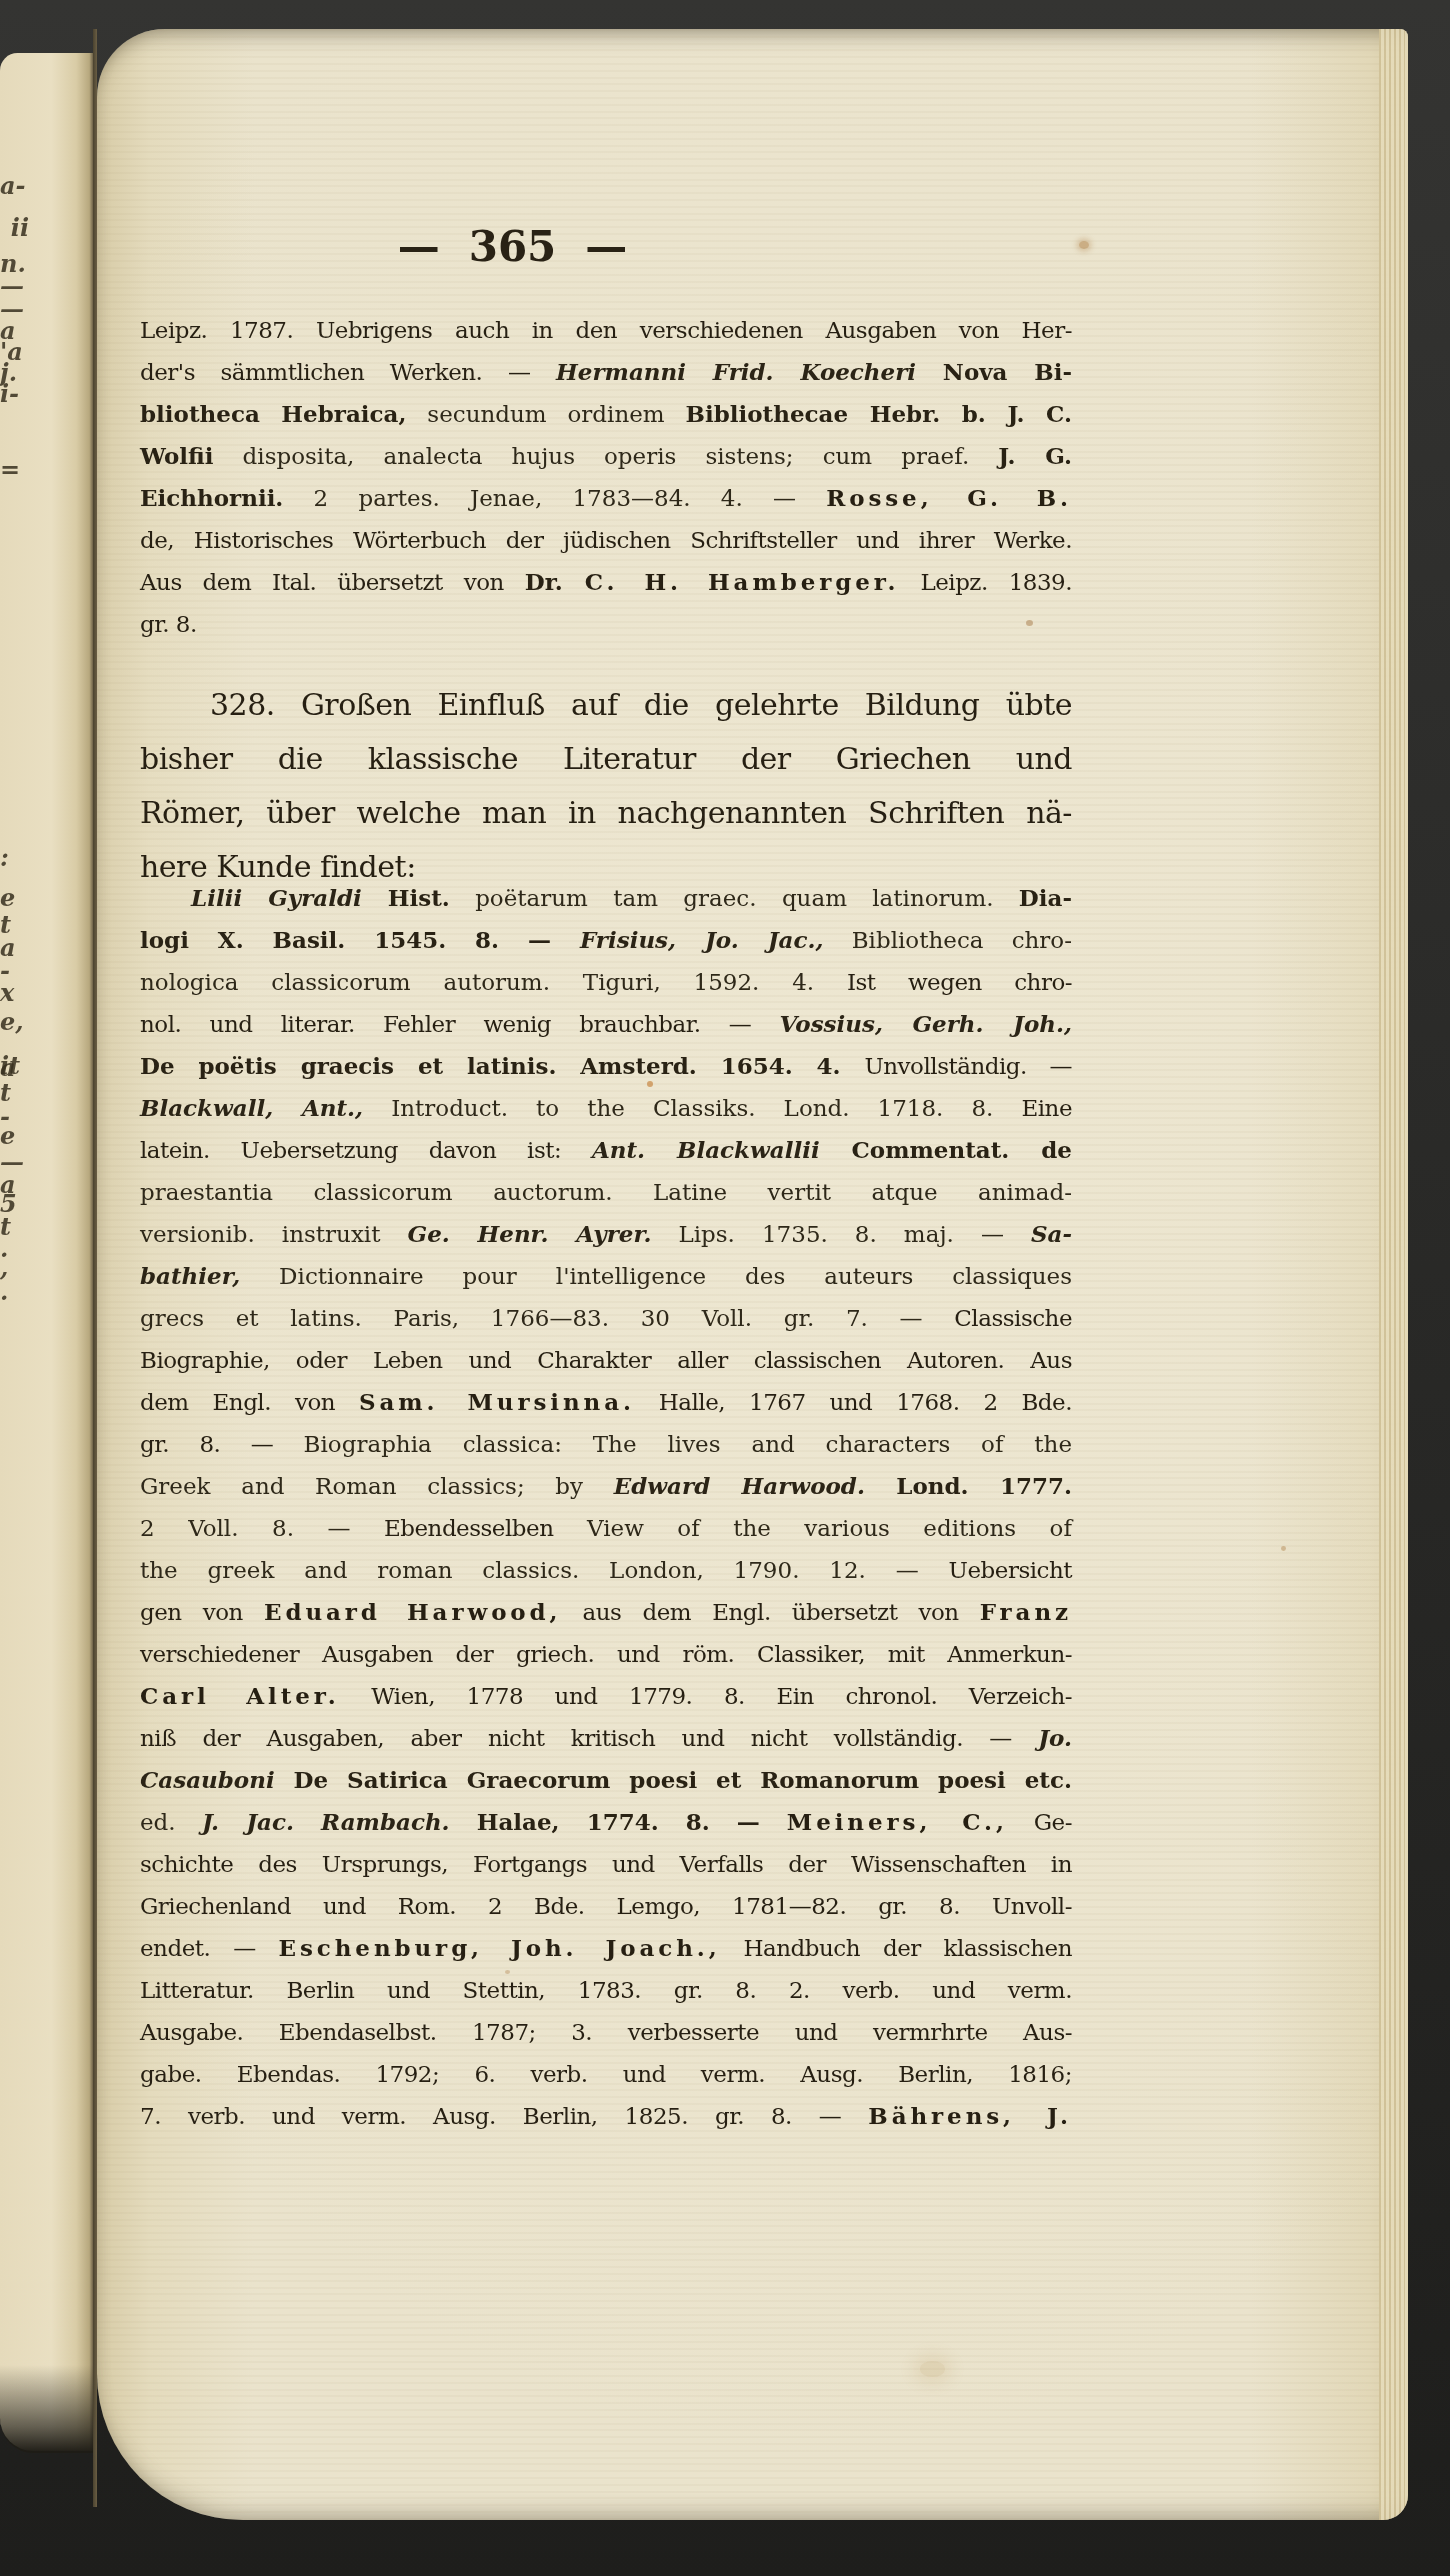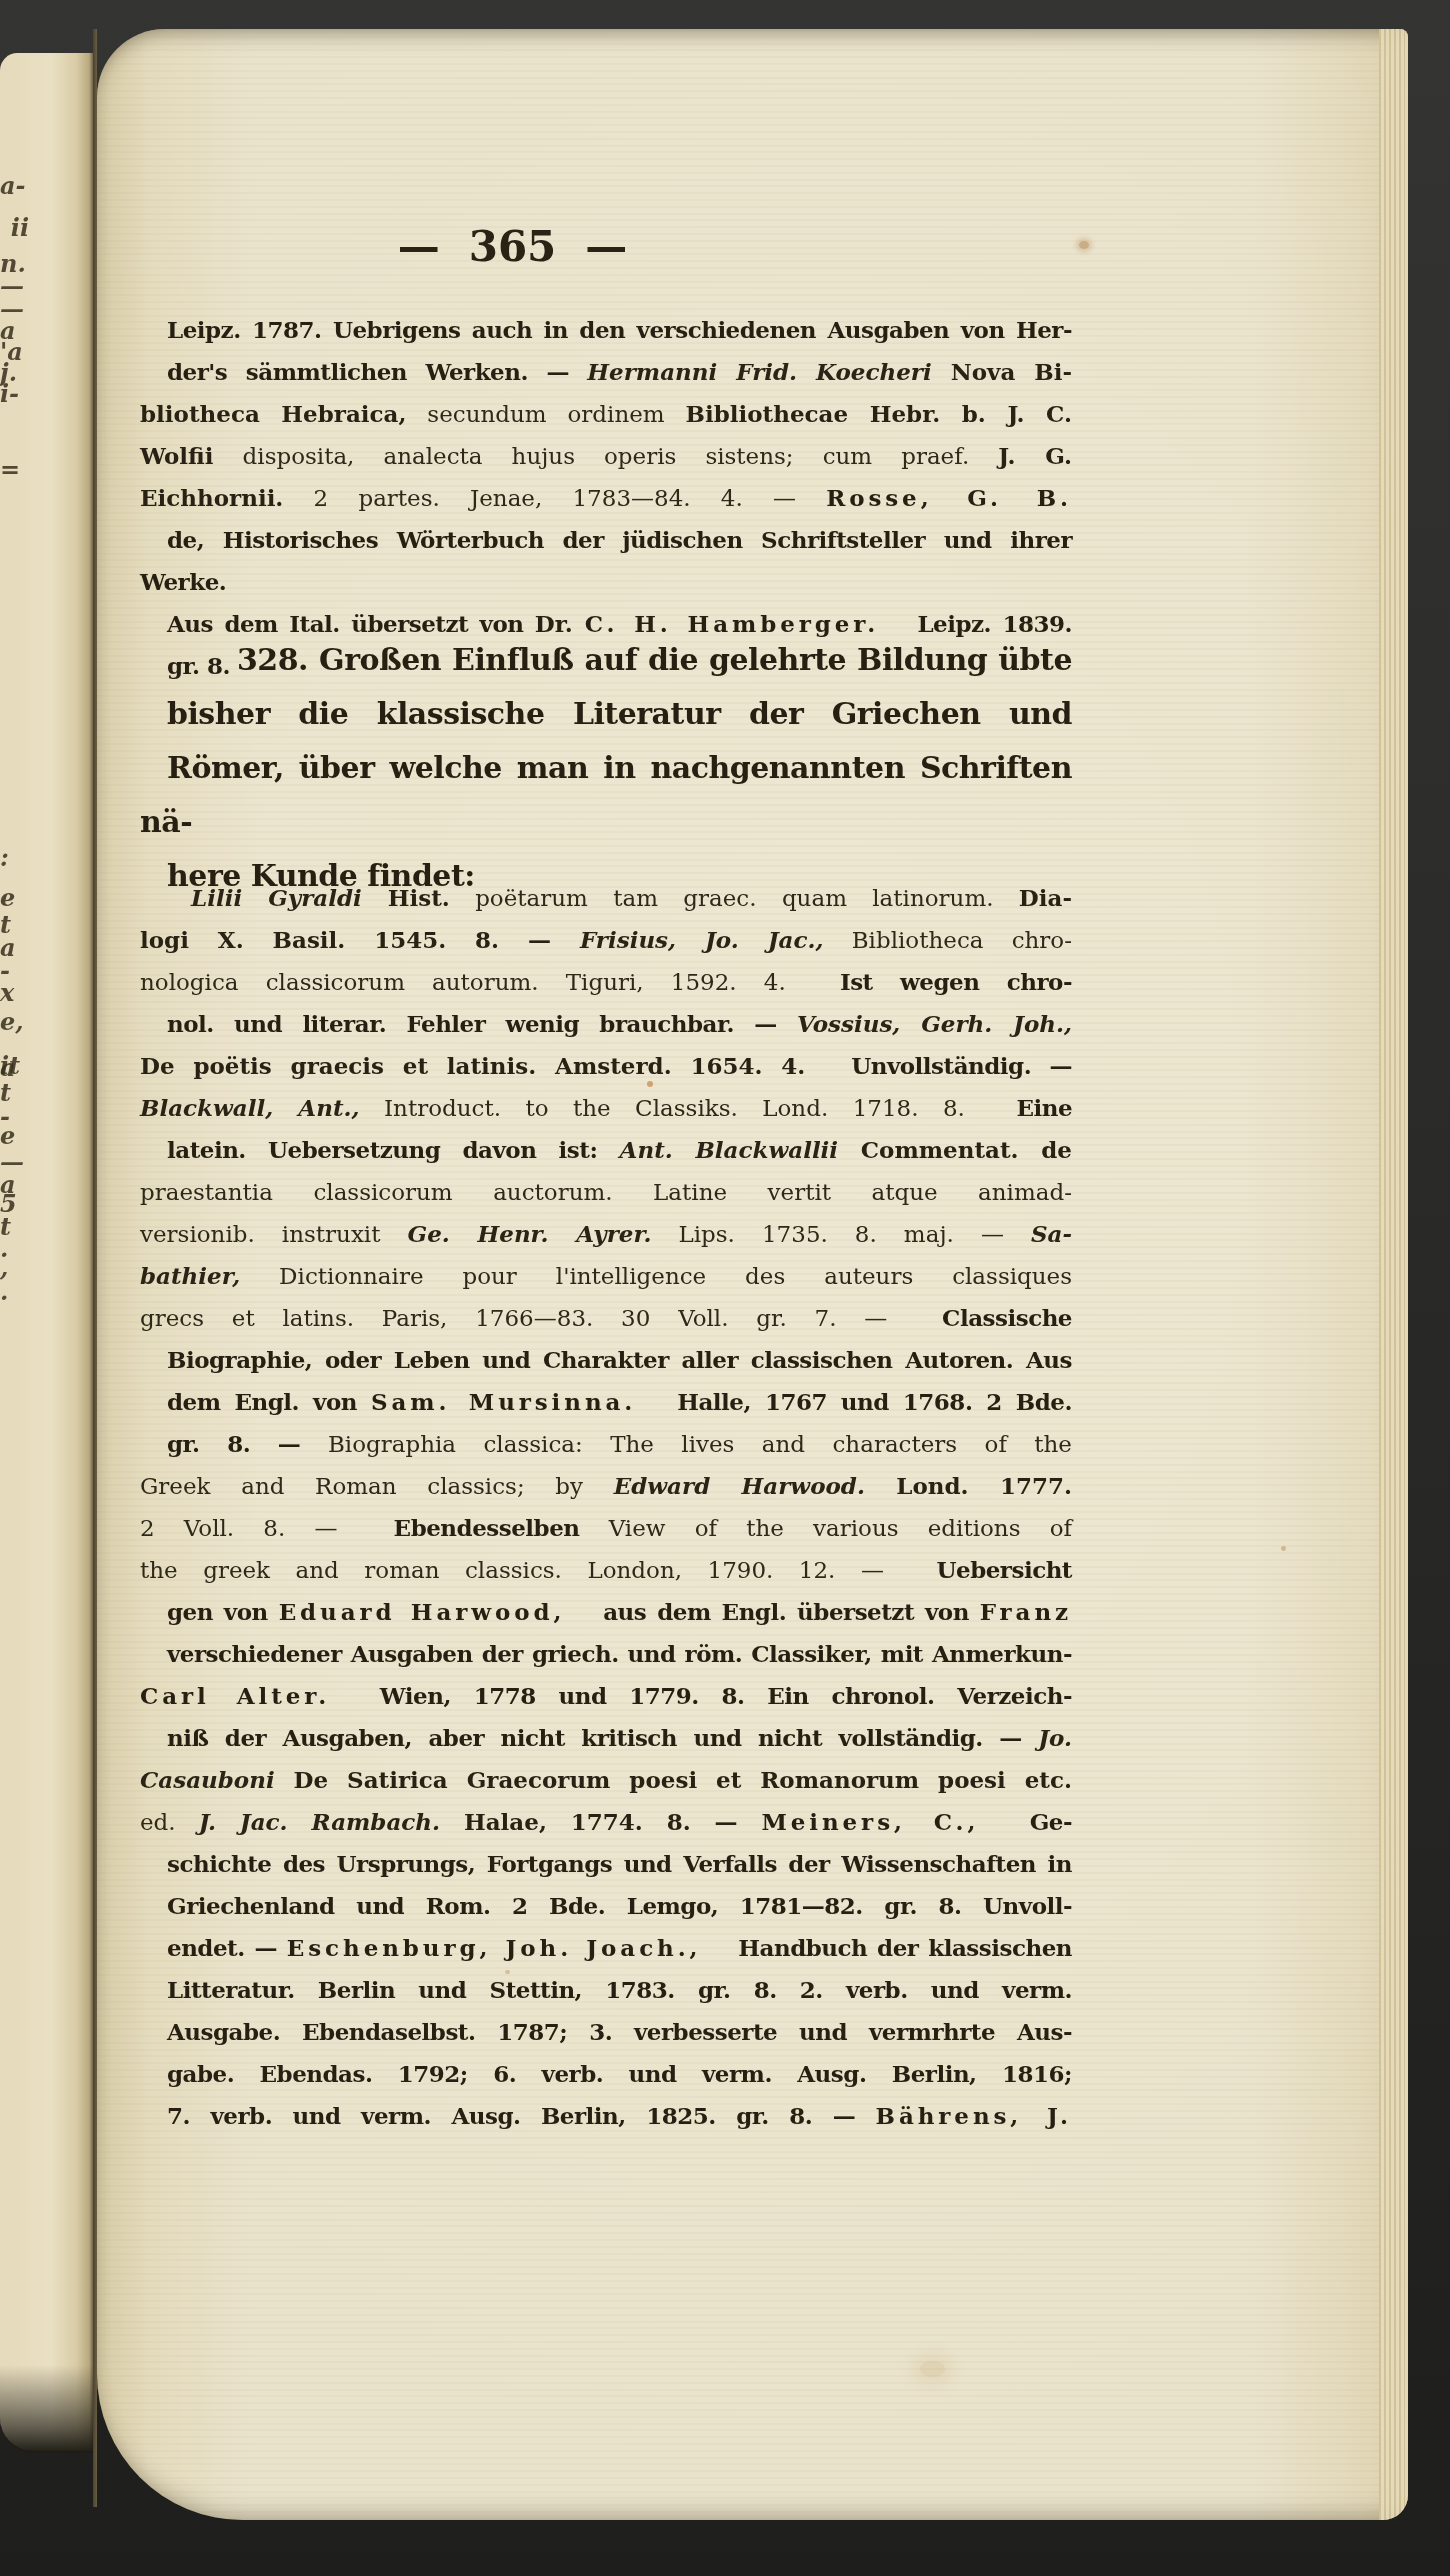--- a/index.html
+++ b/index.html
@@ -50,21 +50,21 @@
     display:flex;justify-content:center;align-items:baseline;gap:29px;
     color:#29221ا5;color:#292215;font-weight:bold;font-size:42px;}
   
   .text-block{position:absolute;left:43px;top:0;width:932px;}
   .para{position:absolute;left:0;width:932px;color:#2a2316;}
   .para.body{font-size:23px;line-height:42px;}
   .para.sec{font-size:30px;line-height:54px;font-weight:bold;letter-spacing:1.9px;}
   .tline{width:100%;}
   .jl{text-align:justify;text-align-last:justify;}
   .ll{text-align:right;text-align-last:left;}
-  .r-fr{font-weight:bold;letter-spacing:-0.5px;color:#261f12;margin-left:27px;}
+  .r-fr{font-weight:normal;letter-spacing:-0.5px;color:#261f12;}
   .r-rm{font-weight:normal;color:#2e2819;}
   .r-bd{font-weight:bold;color:#292214;}
   .r-it{font-style:italic;font-weight:bold;color:#2b2416;}
   .r-sp{font-weight:bold;letter-spacing:3.9px;color:#261f12;}
 </style>
 </head>
 <body>
 
 <div class="scan">
 
@@ -125,21 +125,21 @@
         <div class="para body" style="top: 280px;">
           <div class="tline jl"><span class="r-fr">Leipz. 1787. Uebrigens auch in den verschiedenen Ausgaben von Her-</span></div>
           <div class="tline jl"><span class="r-fr">der's sämmtlichen Werken. — </span><span class="r-it">Hermanni Frid. Koecheri</span><span class="r-bd"> Nova Bi-</span></div>
           <div class="tline jl"><span class="r-bd">bliotheca Hebraica,</span><span class="r-rm"> secundum ordinem </span><span class="r-bd">Bibliothecae Hebr. b. J. C.</span></div>
           <div class="tline jl"><span class="r-bd">Wolfii</span><span class="r-rm"> disposita, analecta hujus operis sistens; cum praef. </span><span class="r-bd">J. G.</span></div>
           <div class="tline jl"><span class="r-bd">Eichhornii.</span><span class="r-rm"> 2 partes. Jenae, 1783—84. 4. — </span><span class="r-sp">Rosse, G. B.</span></div>
           <div class="tline jl"><span class="r-fr">de, Historisches Wörterbuch der jüdischen Schriftsteller und ihrer Werke.</span></div>
           <div class="tline jl"><span class="r-fr">Aus dem Ital. übersetzt von </span><span class="r-bd">Dr. </span><span class="r-sp">C. H. Hamberger.</span><span class="r-fr"> Leipz. 1839.</span></div>
           <div class="tline ll"><span class="r-fr">gr. 8.</span></div>
         </div>
-        <div class="para sec" style="top: 604px;">
+        <div class="para sec" style="top: 649px;">
           <div class="tline jl" style="text-indent: 70px;"><span class="r-fr">328. Großen Einfluß auf die gelehrte Bildung übte</span></div>
           <div class="tline jl"><span class="r-fr">bisher die klassische Literatur der Griechen und</span></div>
           <div class="tline jl"><span class="r-fr">Römer, über welche man in nachgenannten Schriften nä-</span></div>
           <div class="tline ll"><span class="r-fr">here Kunde findet:</span></div>
         </div>
         <div class="para body" style="top: 848px;">
           <div class="tline jl" style="text-indent: 51px;"><span class="r-it">Lilii Gyraldi</span><span class="r-bd"> Hist.</span><span class="r-rm"> poëtarum tam graec. quam latinorum. </span><span class="r-bd">Dia-</span></div>
           <div class="tline jl"><span class="r-bd">logi X. Basil. 1545. 8. — </span><span class="r-it">Frisius, Jo. Jac.,</span><span class="r-rm"> Bibliotheca chro-</span></div>
           <div class="tline jl"><span class="r-rm">nologica classicorum autorum. Tiguri, 1592. 4. </span><span class="r-fr">Ist wegen chro-</span></div>
           <div class="tline jl"><span class="r-fr">nol. und literar. Fehler wenig brauchbar. — </span><span class="r-it">Vossius, Gerh. Joh.,</span></div>

